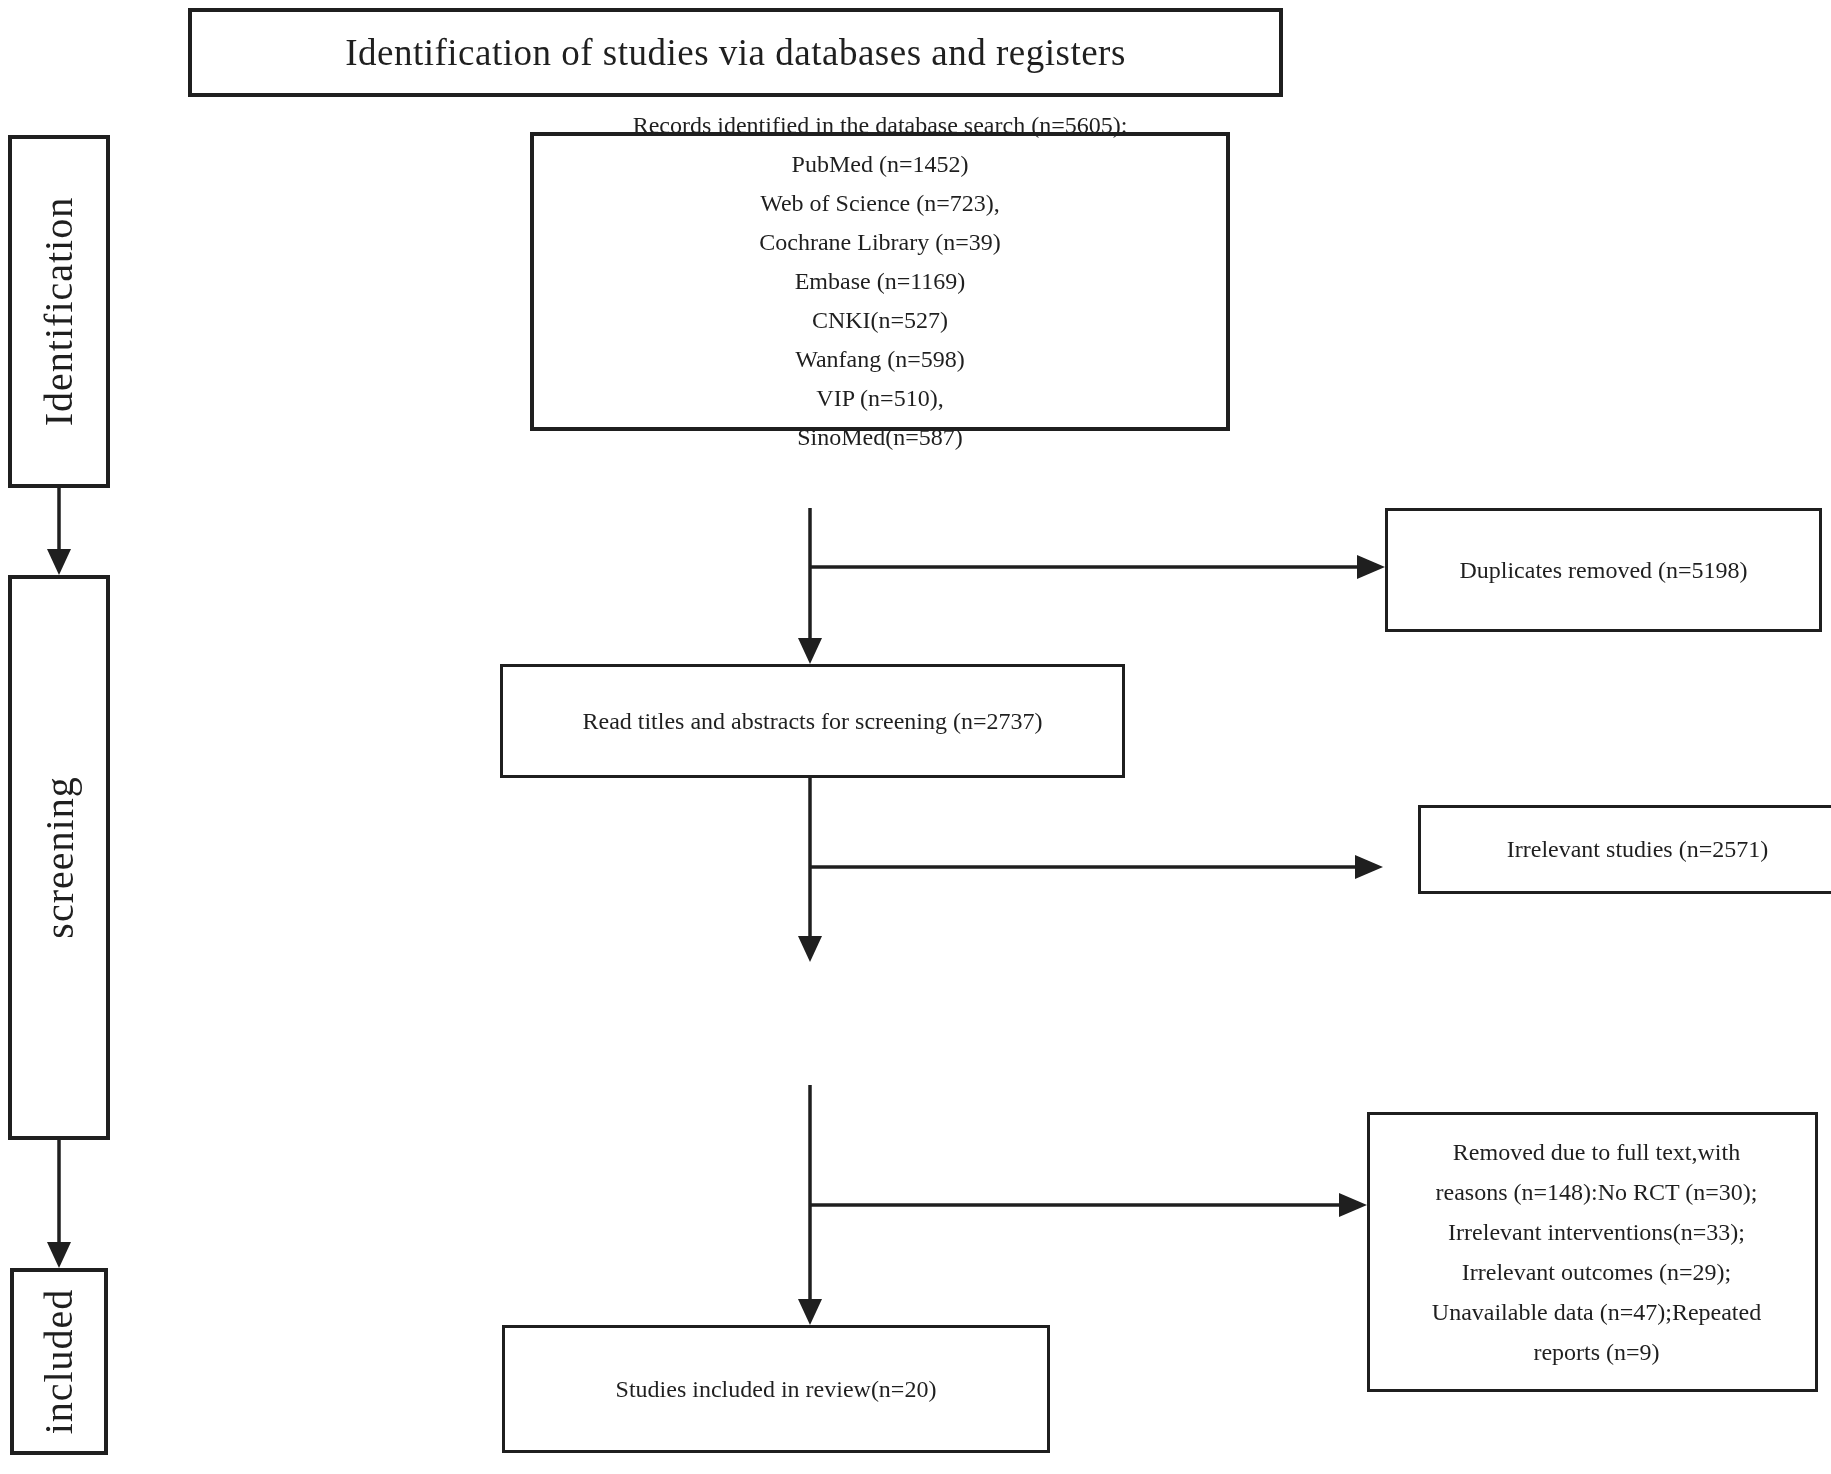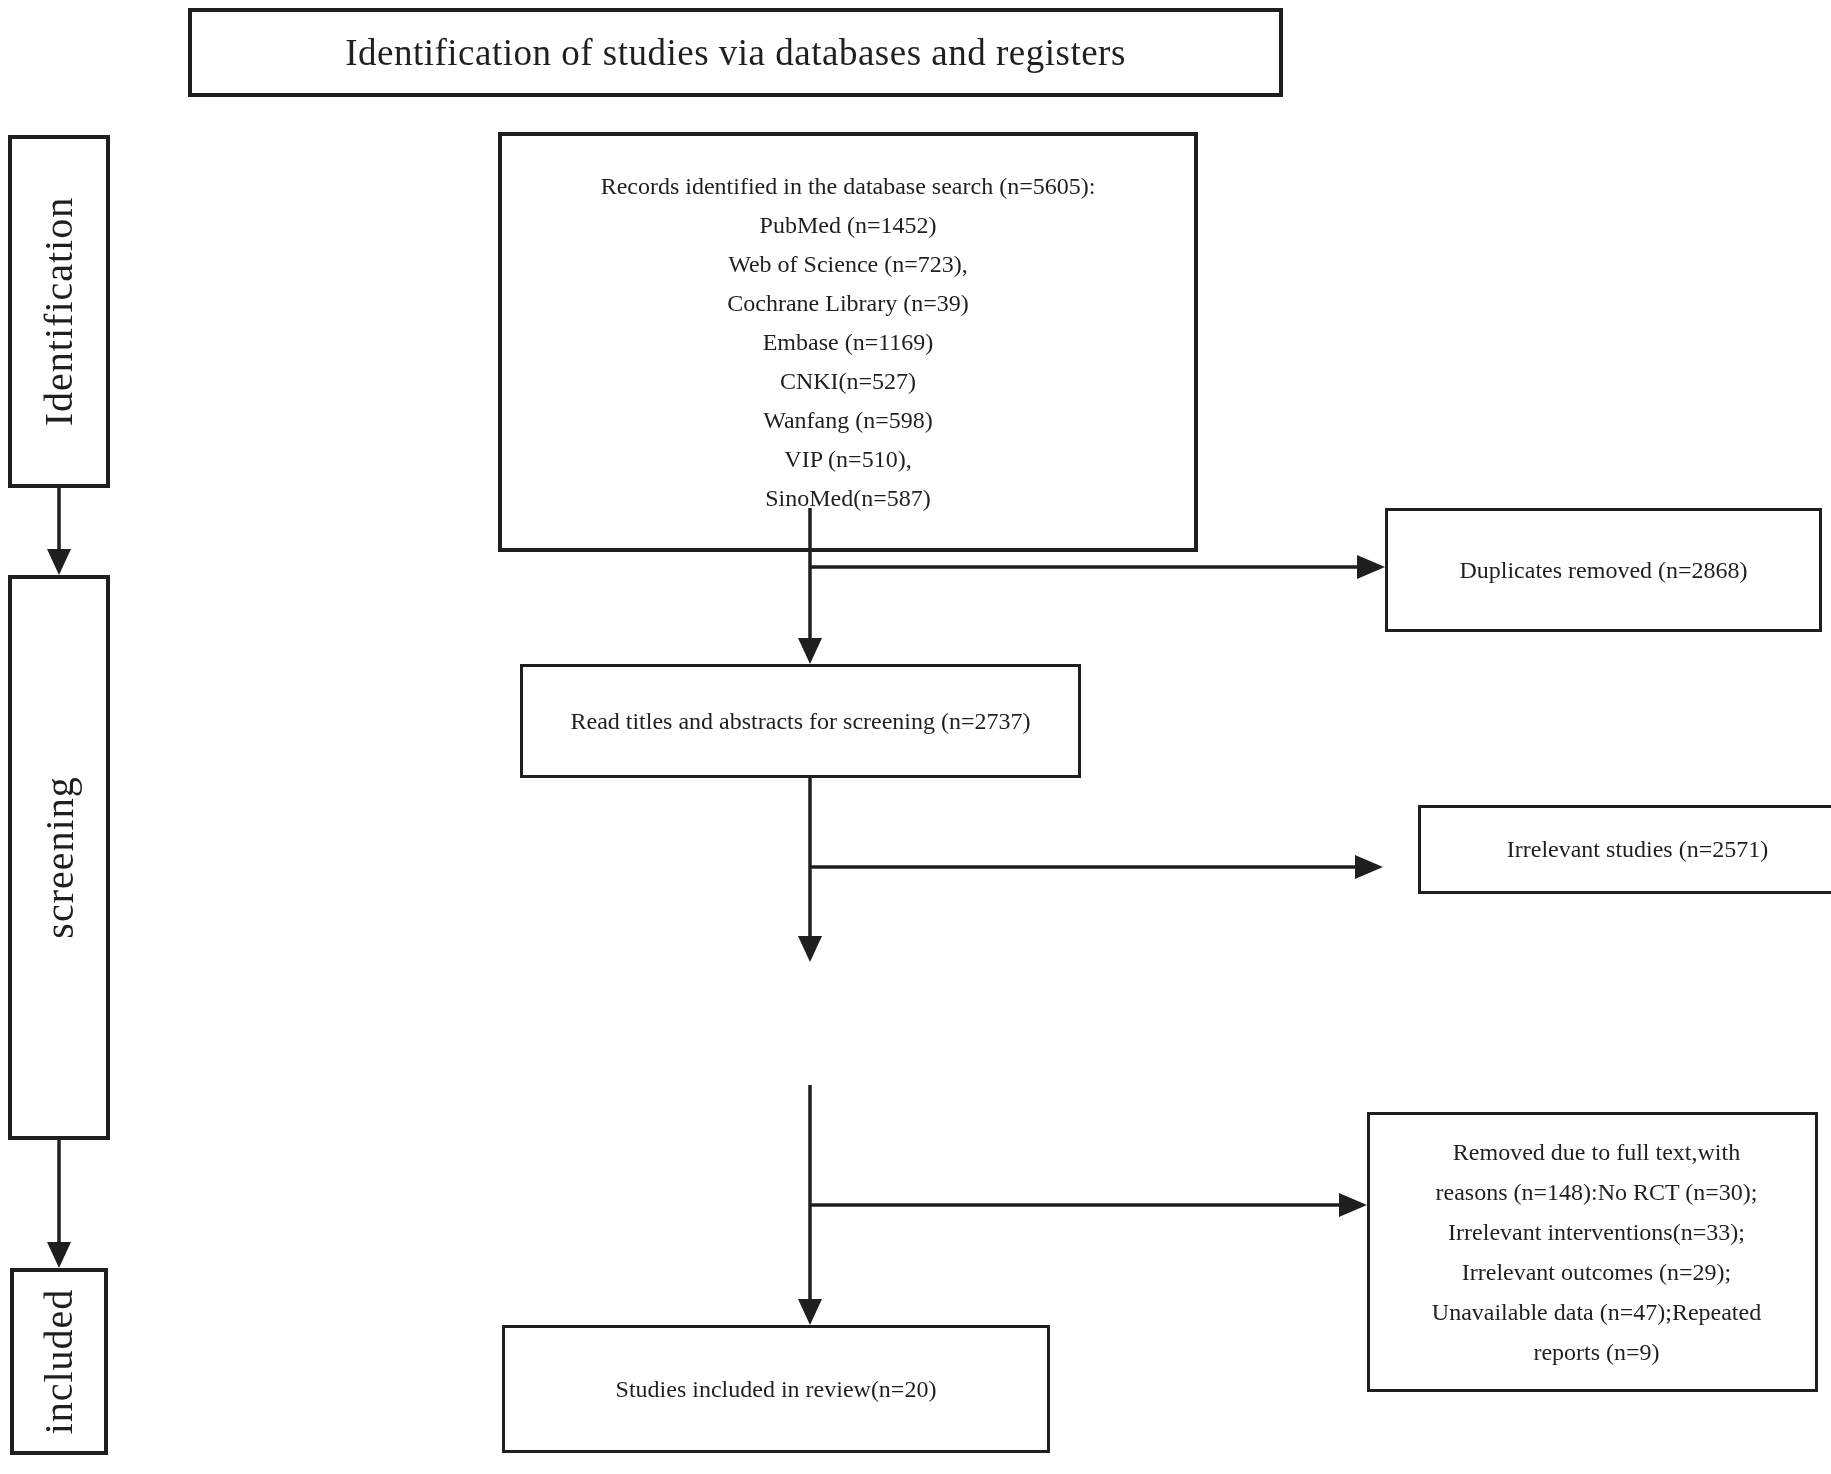--- a/index.html
+++ b/index.html
@@ -41,22 +41,22 @@
   .vertical{
     transform:rotate(-90deg);
     white-space:nowrap;
     font-size:40px;
     letter-spacing:1px;
   }
 
   .flow-text{font-size:24px;}
   .lines{white-space:pre-line;line-height:39px;font-size:24px;}
 
-  #box-records{left:498px;top:132px;width:700px;height:420px;font-family:Liberation Serif, serif;}
-  #box-titles{left:520px;top:664px;width:561px;height:114px;}
+  #box-records{left:530px;top:132px;width:700px;height:299px;font-family:Liberation Serif, serif;}
+  #box-titles{left:500px;top:664px;width:625px;height:114px;}
   #box-fulltext{left:510px;top:962px;width:515px;height:123px;}
   #box-included-review{left:502px;top:1325px;width:548px;height:128px;}
 
   #box-duplicates{left:1385px;top:508px;width:437px;height:124px;}
   #box-irrelevant{left:1418px;top:805px;width:439px;height:89px;}
   #box-removed{left:1367px;top:1112px;width:451px;height:280px;}
   #box-removed .lines{line-height:40px;margin-left:8px;}
 
   svg.arrows{
     position:absolute;left:0;top:0;
@@ -99,21 +99,21 @@
   <div class="box b3" id="box-titles">
     <span class="flow-text">Read titles and abstracts for screening (n=2737)</span>
   </div>
 
 
   <div class="box b3" id="box-included-review">
     <span class="flow-text">Studies included in review(n=20)</span>
   </div>
 
   <div class="box b3" id="box-duplicates">
-    <span class="flow-text">Duplicates removed (n=2868)</span>
+    <span class="flow-text">Duplicates removed (n=5198)</span>
   </div>
 
   <div class="box b3" id="box-irrelevant">
     <span class="flow-text">Irrelevant studies (n=2571)</span>
   </div>
 
   <div class="box b3" id="box-removed">
     <div class="lines">Removed due to full text,with
 reasons (n=148):No RCT (n=30);
 Irrelevant interventions(n=33);

